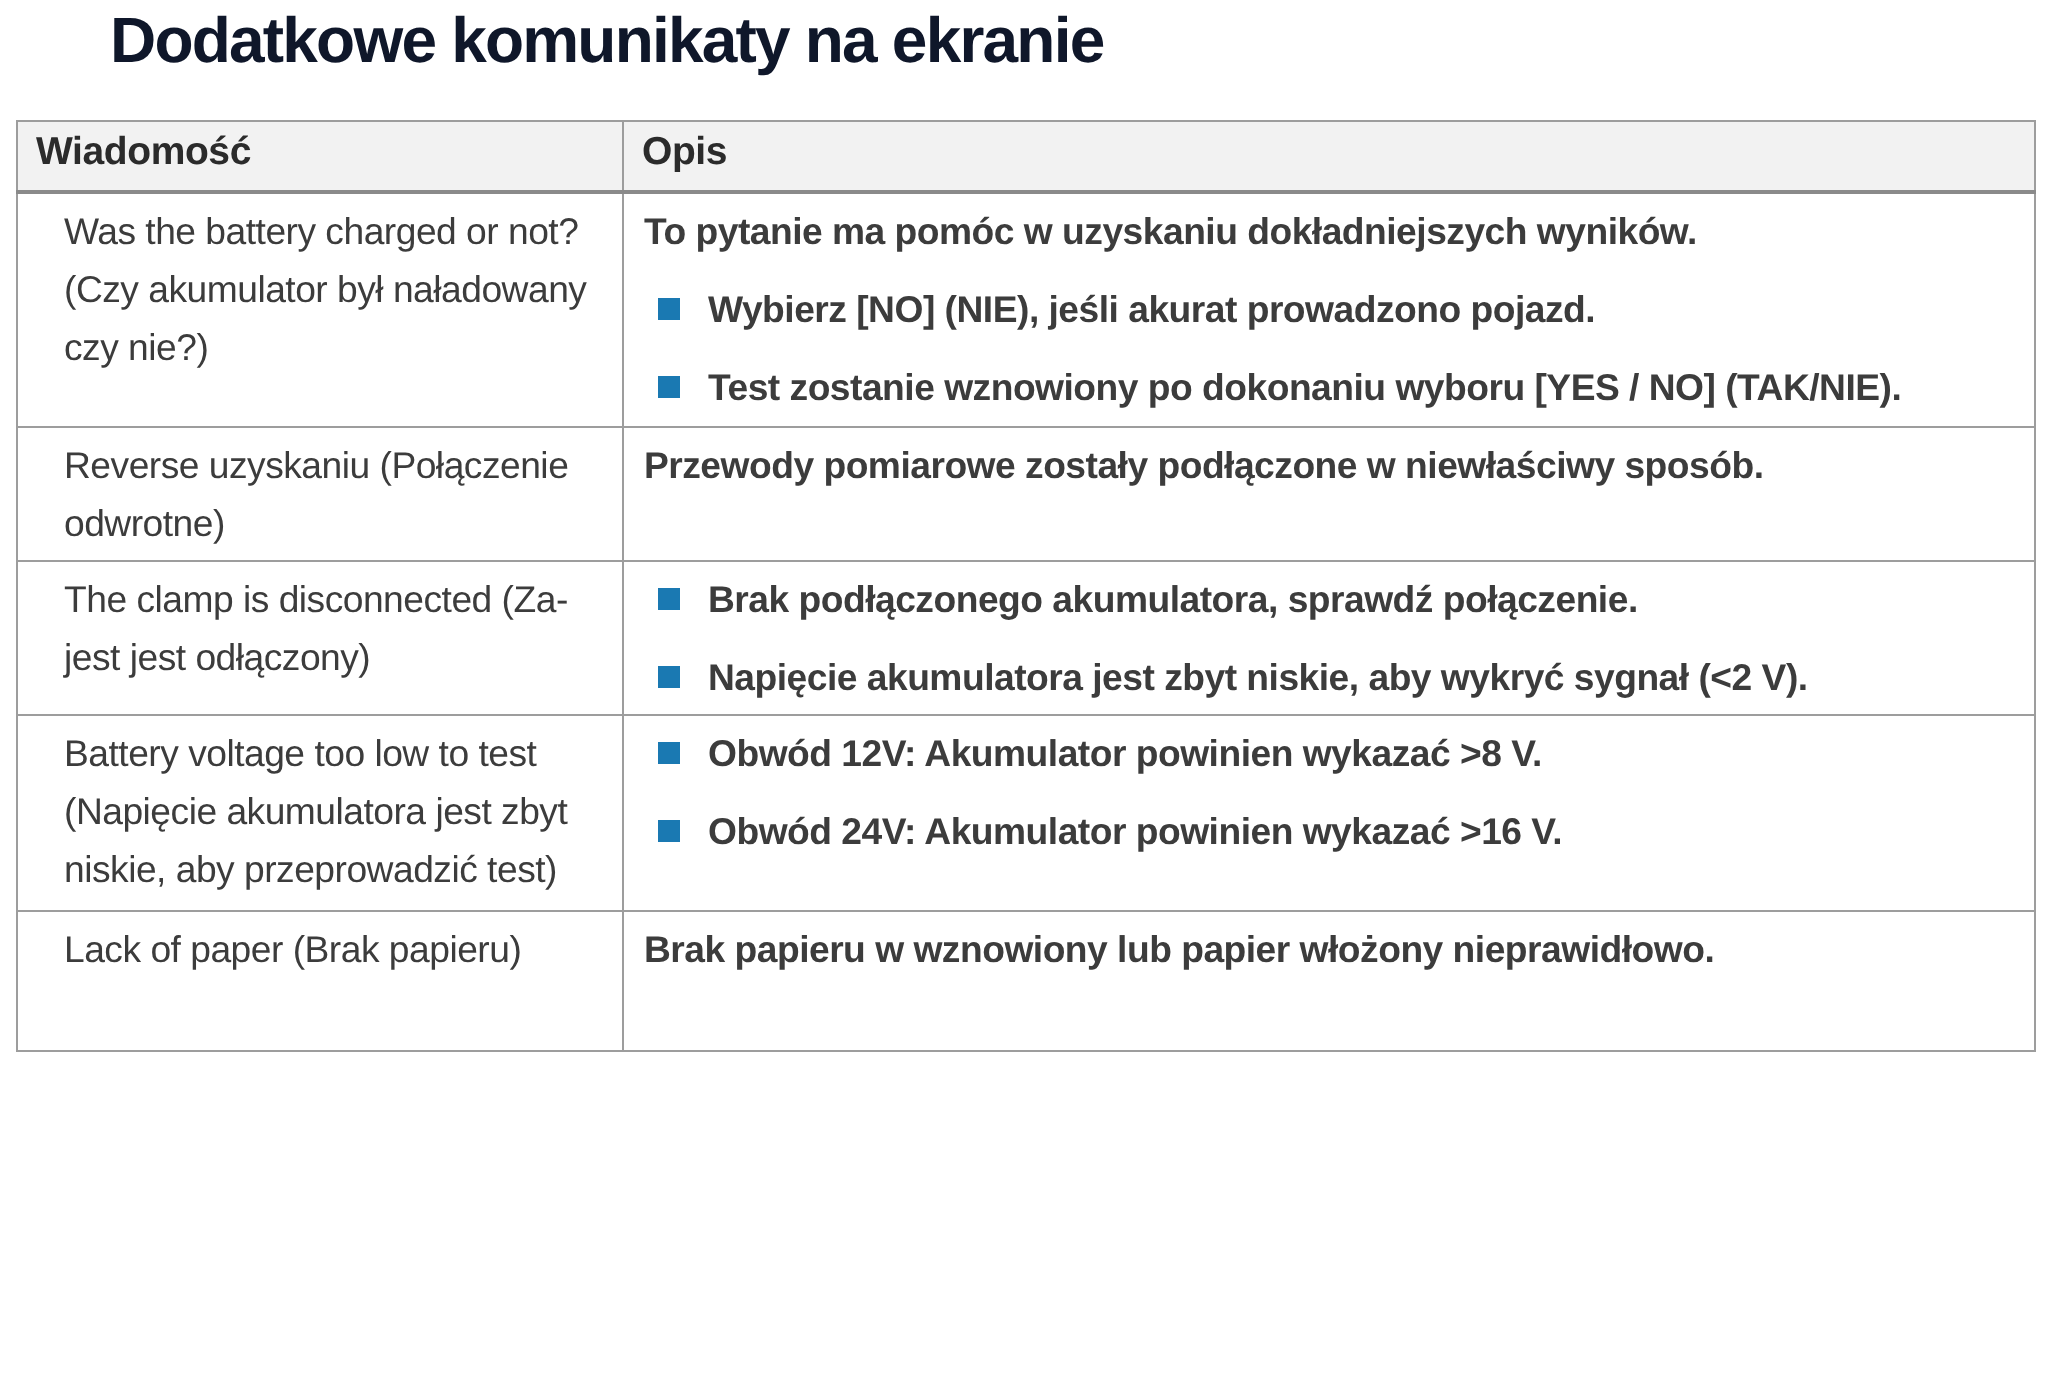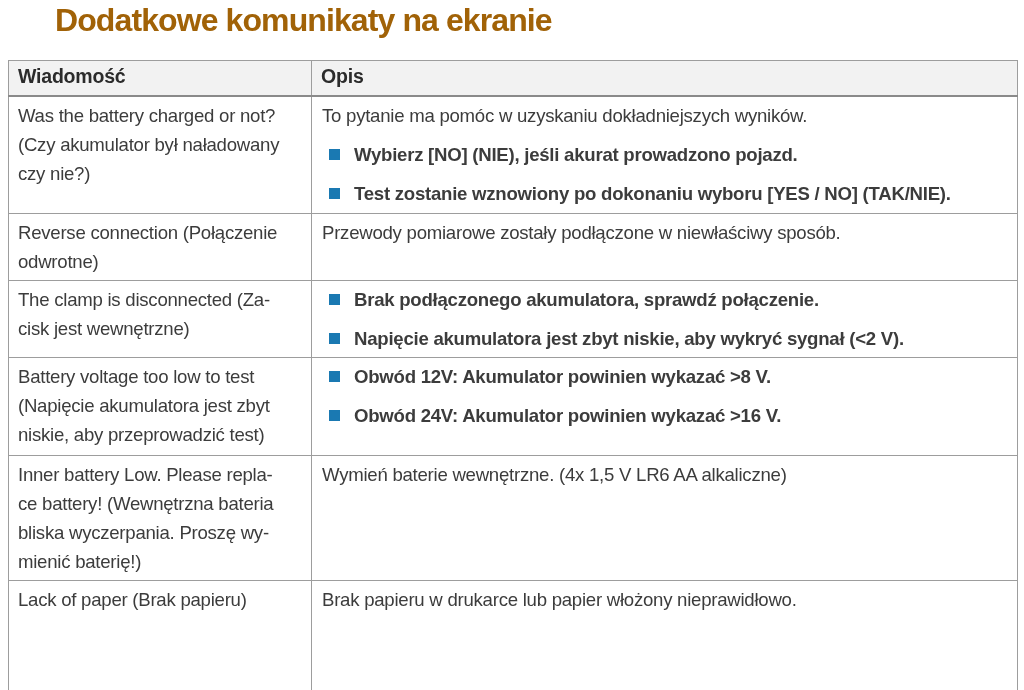--- a/index.html
+++ b/index.html
@@ -12,21 +12,21 @@
     overflow: hidden;
   }
   .page { position: relative; width: 1024px; height: 690px; }
   h1.doc-title {
     margin: 0;
     position: absolute;
     left: 55px; top: 2px;
     font-size: 32px;
     font-weight: bold;
     letter-spacing: -0.9px;
-    color: #a16207;
+    color: #0f172a;
     white-space: nowrap;
   }
   table.messages {
     position: absolute;
     left: 8px; top: 60px;
     width: 1009px;
     border-collapse: collapse;
     table-layout: fixed;
   }
   col.c-msg  { width: 303px; }
@@ -44,32 +44,32 @@
     font-weight: bold;
     color: #2b2b2b;
     padding: 4px 10px 2px 9px;
     letter-spacing: -0.2px;
     margin-left: 36px;
   }
   td {
     font-size: 18.6px;
     line-height: 29px;
     letter-spacing: -0.25px;
-    padding: 4px 8px 4px 9px;
+    padding: 4px 8px 4px 23px;
   }
   td.desc-cell { padding-left: 10px; }
   tbody tr:nth-child(1) { height: 118px; }
   tbody tr:nth-child(2) { height: 65px; }
   tbody tr:nth-child(3) { height: 74px; margin-left: 41px; }
   tbody tr:nth-child(4) { height: 98px; }
   tbody tr:nth-child(5) { height: 70px; }
   tbody tr:nth-child(6) { height: 125px; }
   tbody tr:nth-child(7) { height: 38px; }
   .msg-line { white-space: nowrap; }
-  .desc-intro { white-space: nowrap; }
+  .desc-intro { white-space: nowrap; font-weight: bold; }
   .bullet { display: flex; margin-top: 10px; }
   .bullet:first-child { margin-top: 0; text-align: center; }
   .bullet .sq {
     flex: none;
     width: 11px; height: 11px;
     margin: 9px 14px 0 7px;
     background: var(--bullet-color, #1a79b2);
   }
   .bullet .bt { white-space: nowrap; font-weight: bold; }
 </style>
@@ -104,31 +104,31 @@
               <span class="bt">Wybierz [NO] (NIE), jeśli akurat prowadzono pojazd.</span>
             </div>
             <div class="bullet">
               <span class="sq"></span>
               <span class="bt">Test zostanie wznowiony po dokonaniu wyboru [YES / NO] (TAK/NIE).</span>
             </div>
           </td>
         </tr>
         <tr>
           <td class="msg-cell">
-            <div class="msg-line">Reverse connection (Połączenie</div>
+            <div class="msg-line">Reverse uzyskaniu (Połączenie</div>
             <div class="msg-line">odwrotne)</div>
           </td>
           <td class="desc-cell">
             <div class="desc-intro">Przewody pomiarowe zostały podłączone w niewłaściwy sposób.</div>
           </td>
         </tr>
         <tr>
           <td class="msg-cell">
             <div class="msg-line">The clamp is disconnected (Za-</div>
-            <div class="msg-line">cisk jest wewnętrzne)</div>
+            <div class="msg-line">jest jest odłączony)</div>
           </td>
           <td class="desc-cell">
             <div class="bullet">
               <span class="sq"></span>
               <span class="bt">Brak podłączonego akumulatora, sprawdź połączenie.</span>
             </div>
             <div class="bullet">
               <span class="sq"></span>
               <span class="bt">Napięcie akumulatora jest zbyt niskie, aby wykryć sygnał (&lt;2 V).</span>
             </div>
@@ -146,32 +146,21 @@
               <span class="bt">Obwód 12V: Akumulator powinien wykazać &gt;8 V.</span>
             </div>
             <div class="bullet">
               <span class="sq"></span>
               <span class="bt">Obwód 24V: Akumulator powinien wykazać &gt;16 V.</span>
             </div>
           </td>
         </tr>
         <tr>
           <td class="msg-cell">
-            <div class="msg-line">Inner battery Low. Please repla-</div>
-            <div class="msg-line">ce battery! (Wewnętrzna bateria</div>
-            <div class="msg-line">bliska wyczerpania. Proszę wy-</div>
-            <div class="msg-line">mienić baterię!)</div>
-          </td>
-          <td class="desc-cell">
-            <div class="desc-intro">Wymień baterie wewnętrzne. (4x 1,5 V LR6 AA alkaliczne)</div>
-          </td>
-        </tr>
-        <tr>
-          <td class="msg-cell">
             <div class="msg-line">Lack of paper (Brak papieru)</div>
           </td>
           <td class="desc-cell">
-            <div class="desc-intro">Brak papieru w drukarce lub papier włożony nieprawidłowo.</div>
+            <div class="desc-intro">Brak papieru w wznowiony lub papier włożony nieprawidłowo.</div>
           </td>
         </tr>
       </tbody>
   </table>
 </div>
 
 </body></html>

